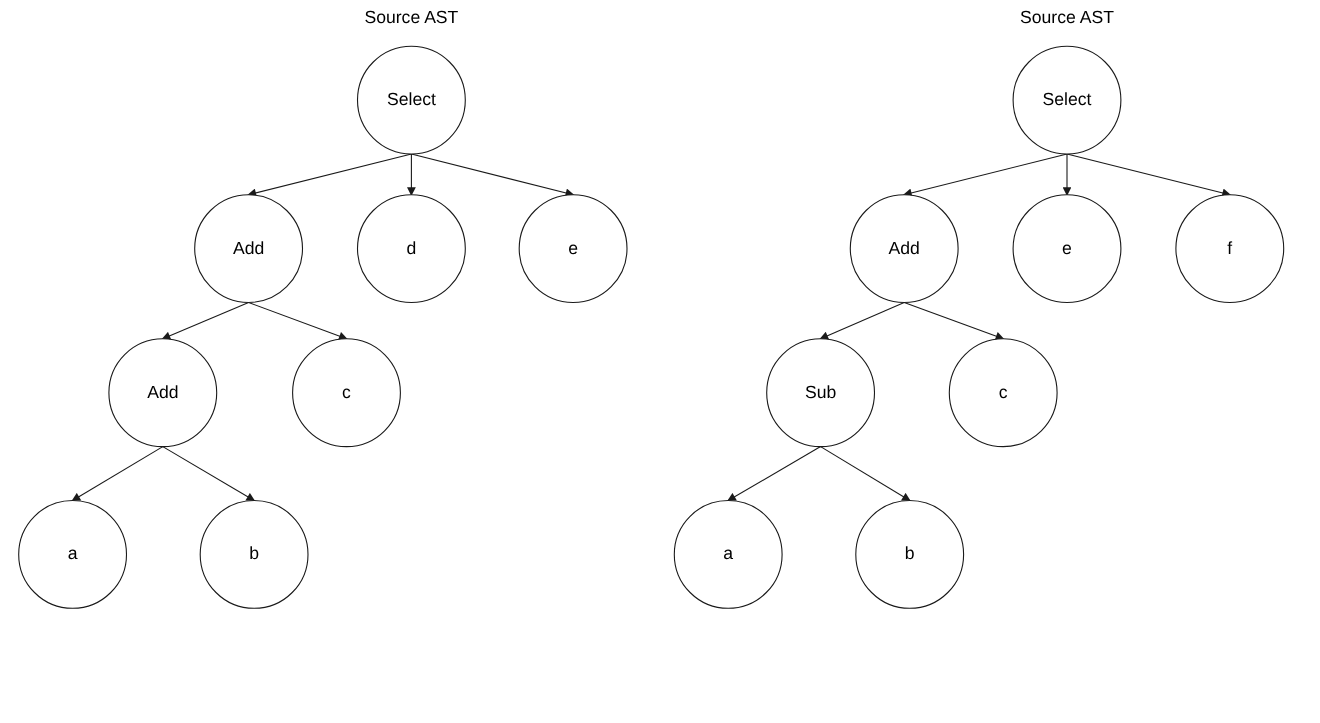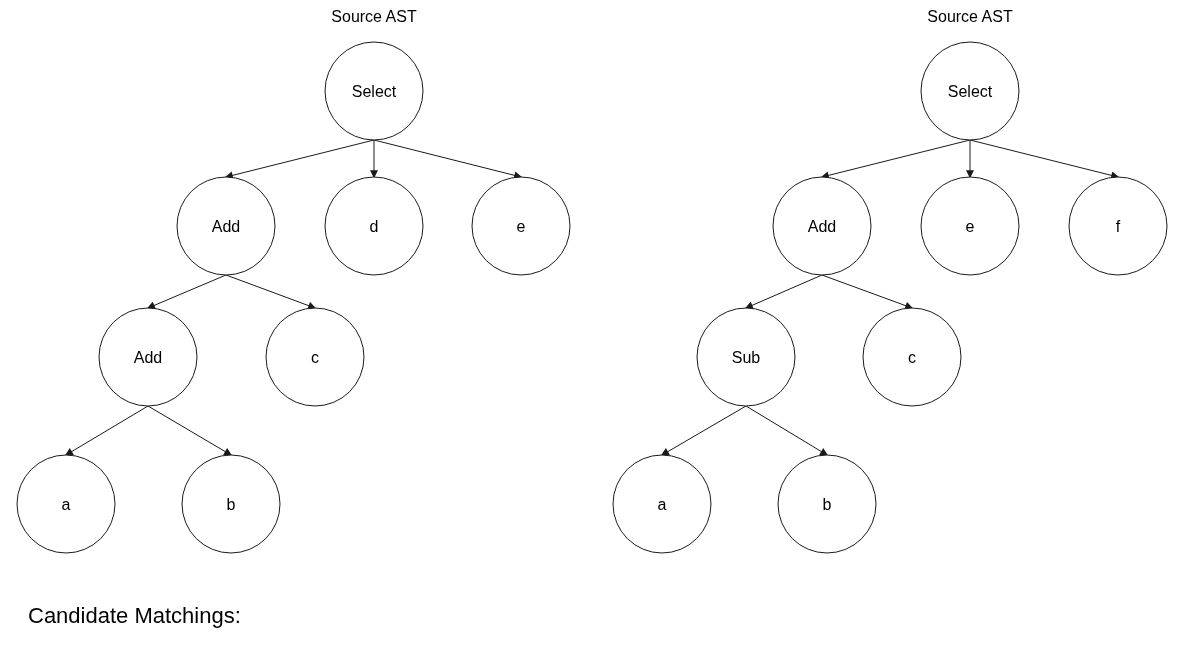--- a/index.html
+++ b/index.html
@@ -117,14 +117,13 @@
         <text x="746" y="357" class="node-label">Sub</text>
         <circle cx="912" cy="357" r="49" class="node-circle"></circle>
         <text x="912" y="357" class="node-label">c</text>
         <circle cx="662" cy="504" r="49" class="node-circle"></circle>
         <text x="662" y="504" class="node-label">a</text>
         <circle cx="827" cy="504" r="49" class="node-circle"></circle>
         <text x="827" y="504" class="node-label">b</text>
       </g>
     </svg>
 
-  <div class="footer-label">Candidate Matchings:</div>
 </div>
 
 </body></html>

